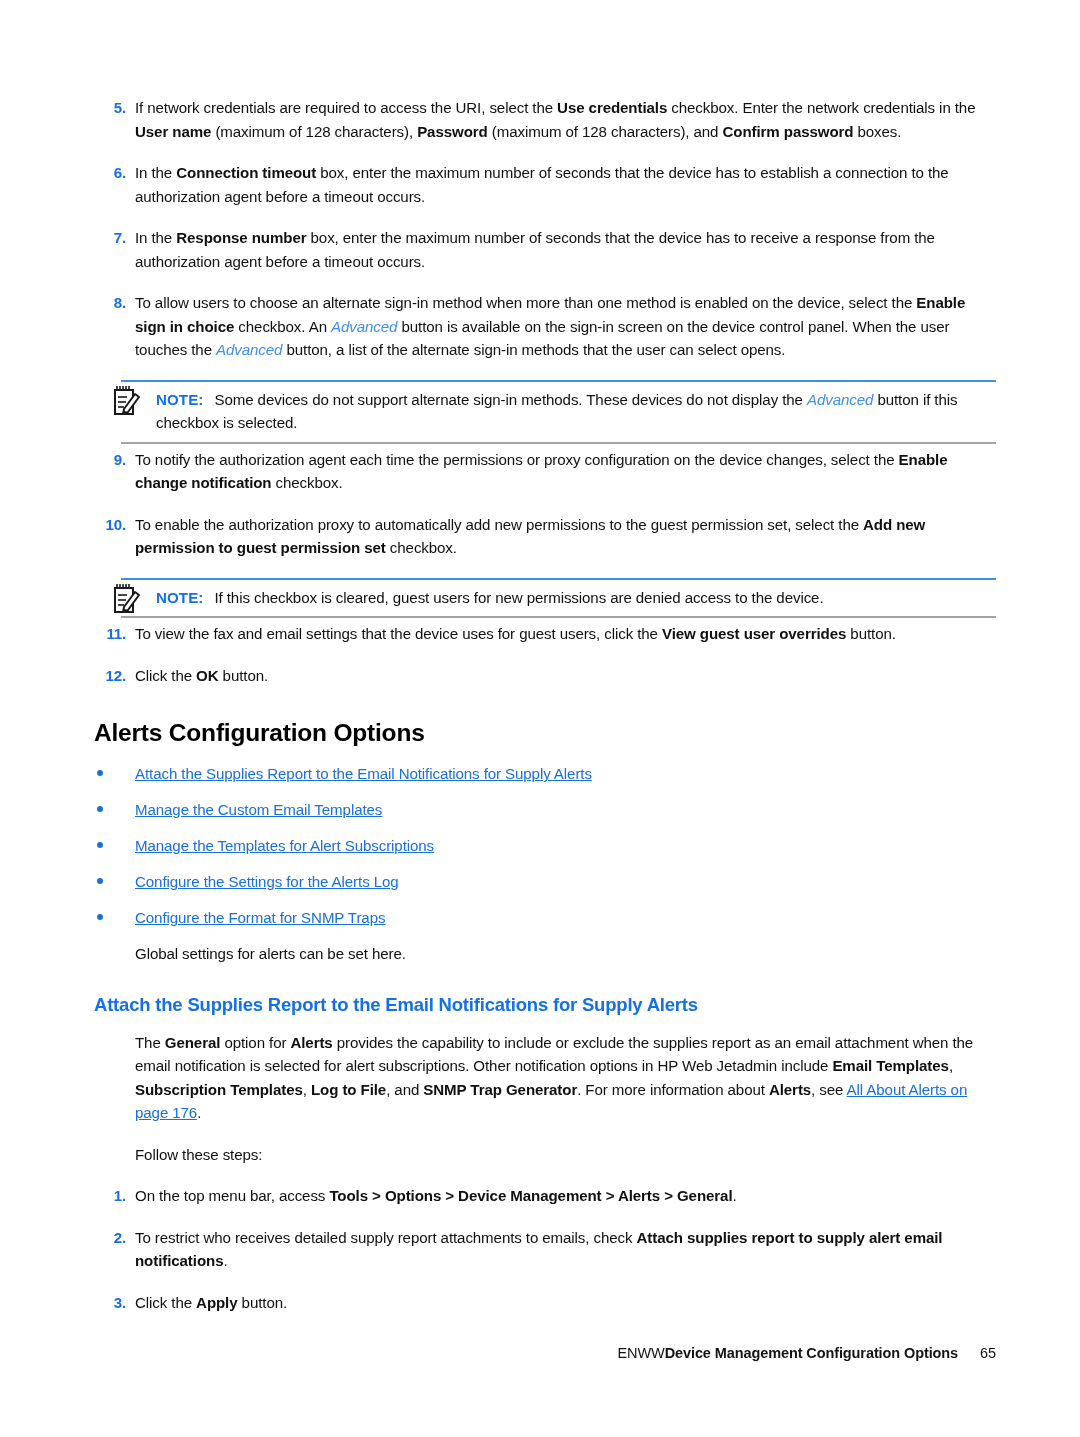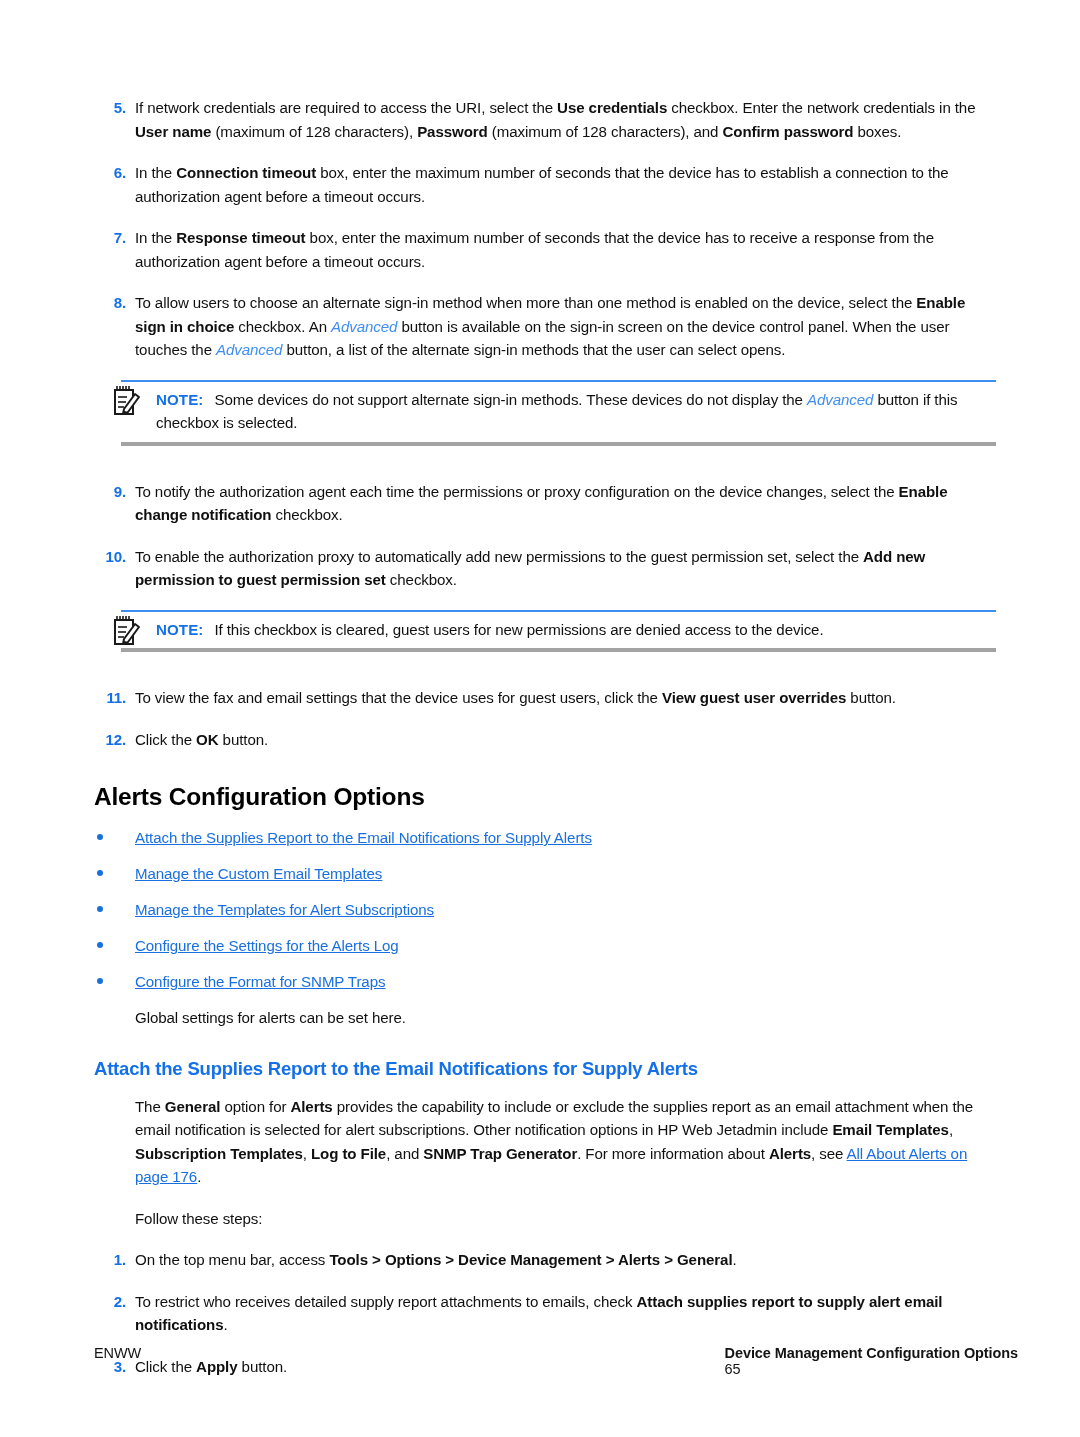--- a/index.html
+++ b/index.html
@@ -52,25 +52,25 @@
   .step-body {
     flex: 1 1 auto;
     font-size: 15.1px;
     line-height: 23.5px;
     letter-spacing: -0.1px;
   }
 
   
   .note {
     position: relative;
-    margin: 0 0 34px 0;
+    margin: 0 0 4px 0;
     padding: 6px 0 7px 0;
     margin-left: 27px;
     border-top: 2px solid #3e8ef0;
-    border-bottom: 4px solid #a3a3a3;
+    border-bottom: 2px solid #a3a3a3;
   }
   .note-inner {
     padding-left: 35px;
     font-size: 15.1px;
     line-height: 23.5px;
     letter-spacing: -0.1px;
   }
   .note-label {
     color: #1470e8;
     font-weight: bold;
@@ -156,30 +156,29 @@
   }
   .para-tight { margin-bottom: 0; }
 
   
   .footer {
     position: absolute;
     left: 94px;
     top: 1345px;
     width: 902px;
     display: flex;
-    justify-content: space-between;
+    justify-content: flex-end;
     align-items: baseline;
     font-size: 14.5px;
     letter-spacing: -0.1px;
     color: #141414;
   }
   .footer-right {
     display: flex;
     align-items: baseline;
-    flex-direction: column;
   }
   .footer-chapter { font-weight: bold; }
   .footer-page {
     font-weight: normal;
     margin-left: 22px;
   }
 </style>
 </head>
 <body>
 
@@ -190,21 +189,21 @@
       <div class="step">
         <div class="step-num">5.</div>
         <div class="step-body"><span>If network credentials are required to access the URI, select the </span><b>Use credentials</b><span> checkbox. Enter the network credentials in the </span><b>User name</b><span> (maximum of 128 characters), </span><b>Password</b><span> (maximum of 128 characters), and </span><b>Confirm password</b><span> boxes.</span></div>
       </div>
       <div class="step">
         <div class="step-num">6.</div>
         <div class="step-body"><span>In the </span><b>Connection timeout</b><span> box, enter the maximum number of seconds that the device has to establish a connection to the authorization agent before a timeout occurs.</span></div>
       </div>
       <div class="step">
         <div class="step-num">7.</div>
-        <div class="step-body"><span>In the </span><b>Response timeout</b><span> box, enter the maximum number of seconds that the device has to receive a response from the authorization agent before a timeout occurs.</span></div>
+        <div class="step-body"><span>In the </span><b>Response number</b><span> box, enter the maximum number of seconds that the device has to receive a response from the authorization agent before a timeout occurs.</span></div>
       </div>
       <div class="step">
         <div class="step-num">8.</div>
         <div class="step-body"><span>To allow users to choose an alternate sign-in method when more than one method is enabled on the device, select the </span><b>Enable sign in choice</b><span> checkbox. An </span><span class="link-plain">Advanced</span><span> button is available on the sign-in screen on the device control panel. When the user touches the </span><span class="link-plain">Advanced</span><span> button, a list of the alternate sign-in methods that the user can select opens.</span></div>
       </div>
     </div>
 
     <div class="note">
       <span class="note-icon">
         <svg viewBox="0 0 30 32" width="30" height="32" aria-hidden="true">

